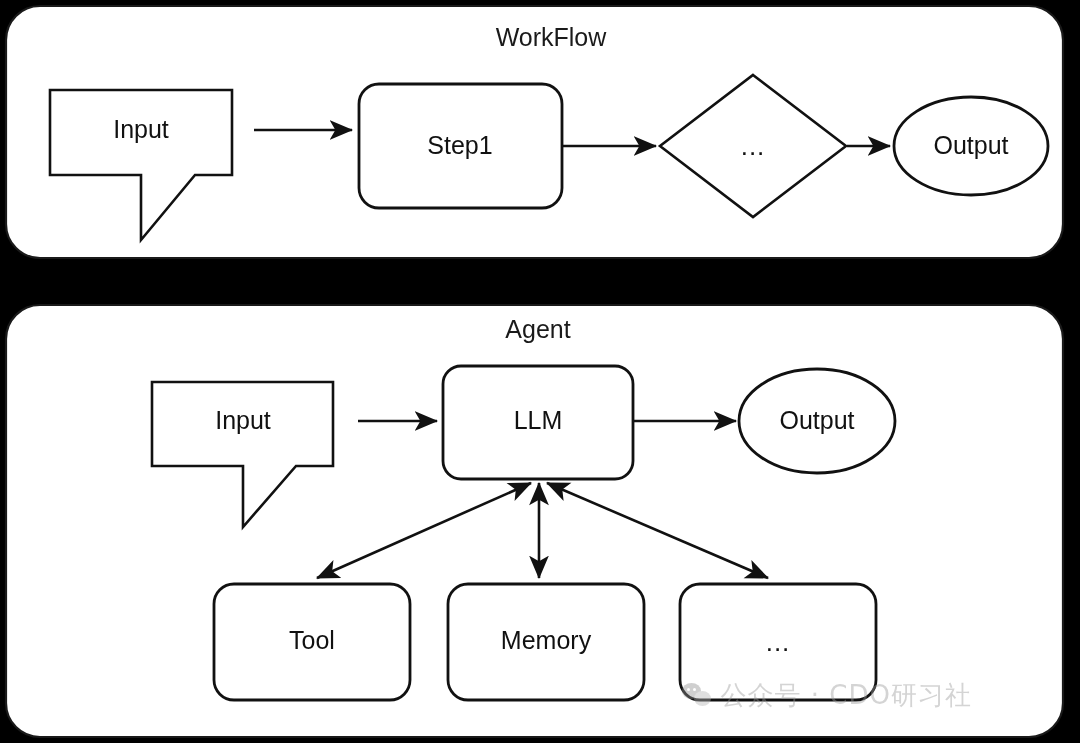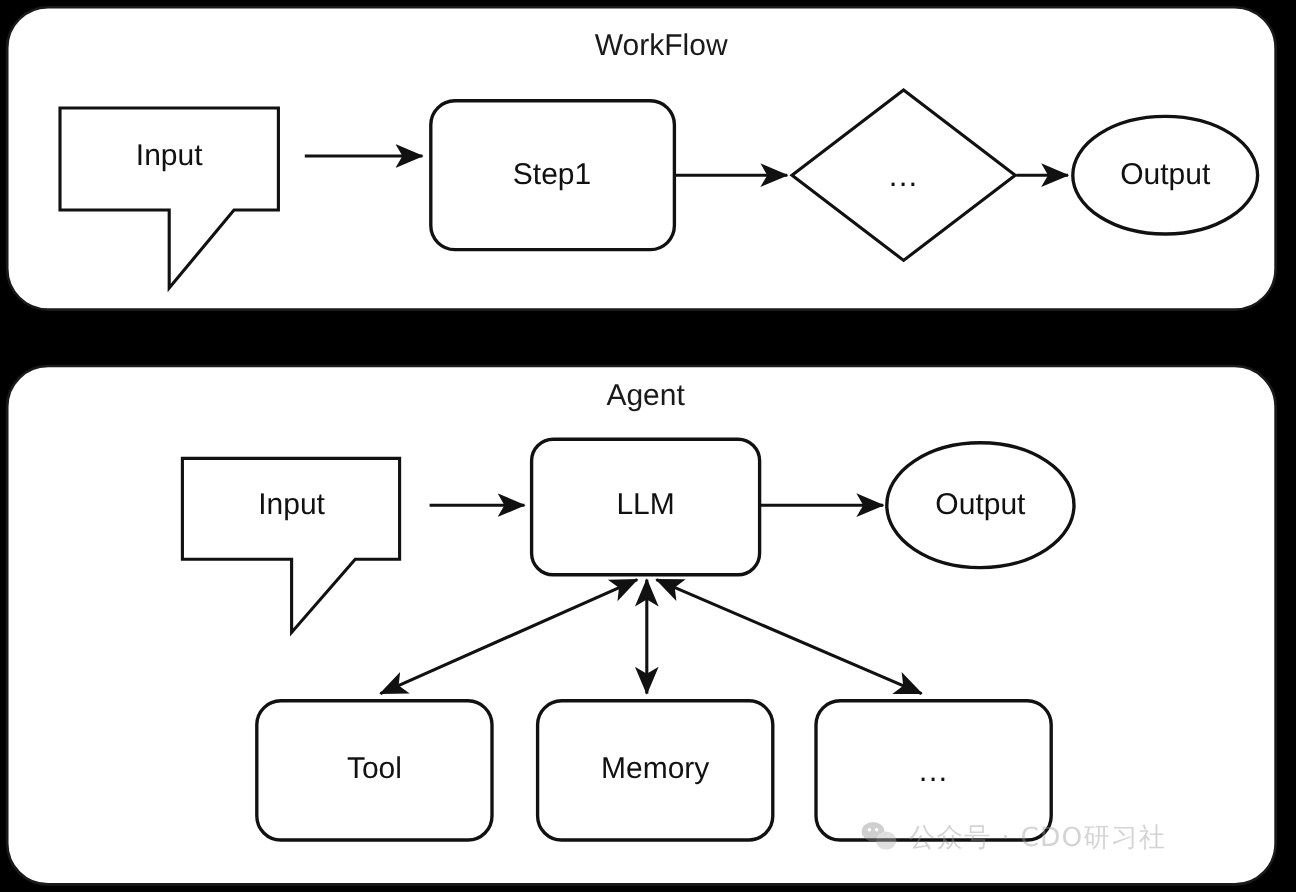--- a/index.html
+++ b/index.html
@@ -75,21 +75,21 @@
     bottom: 30px;
     display: flex;
     align-items: center;
     gap: 7px;
     opacity: 0.42;
     pointer-events: none;
     user-select: none;
   }
   .watermark-text {
     font-family: "DejaVu Sans", "Liberation Sans", sans-serif;
-    font-size: 22px;
+    font-size: 26px;
     color: #9a9a9a;
     white-space: nowrap;
     letter-spacing: 1px;
   }
   .wechat-icon {
     position: relative;
     width: 32px;
     height: 26px;
     flex: 0 0 auto;
   }

